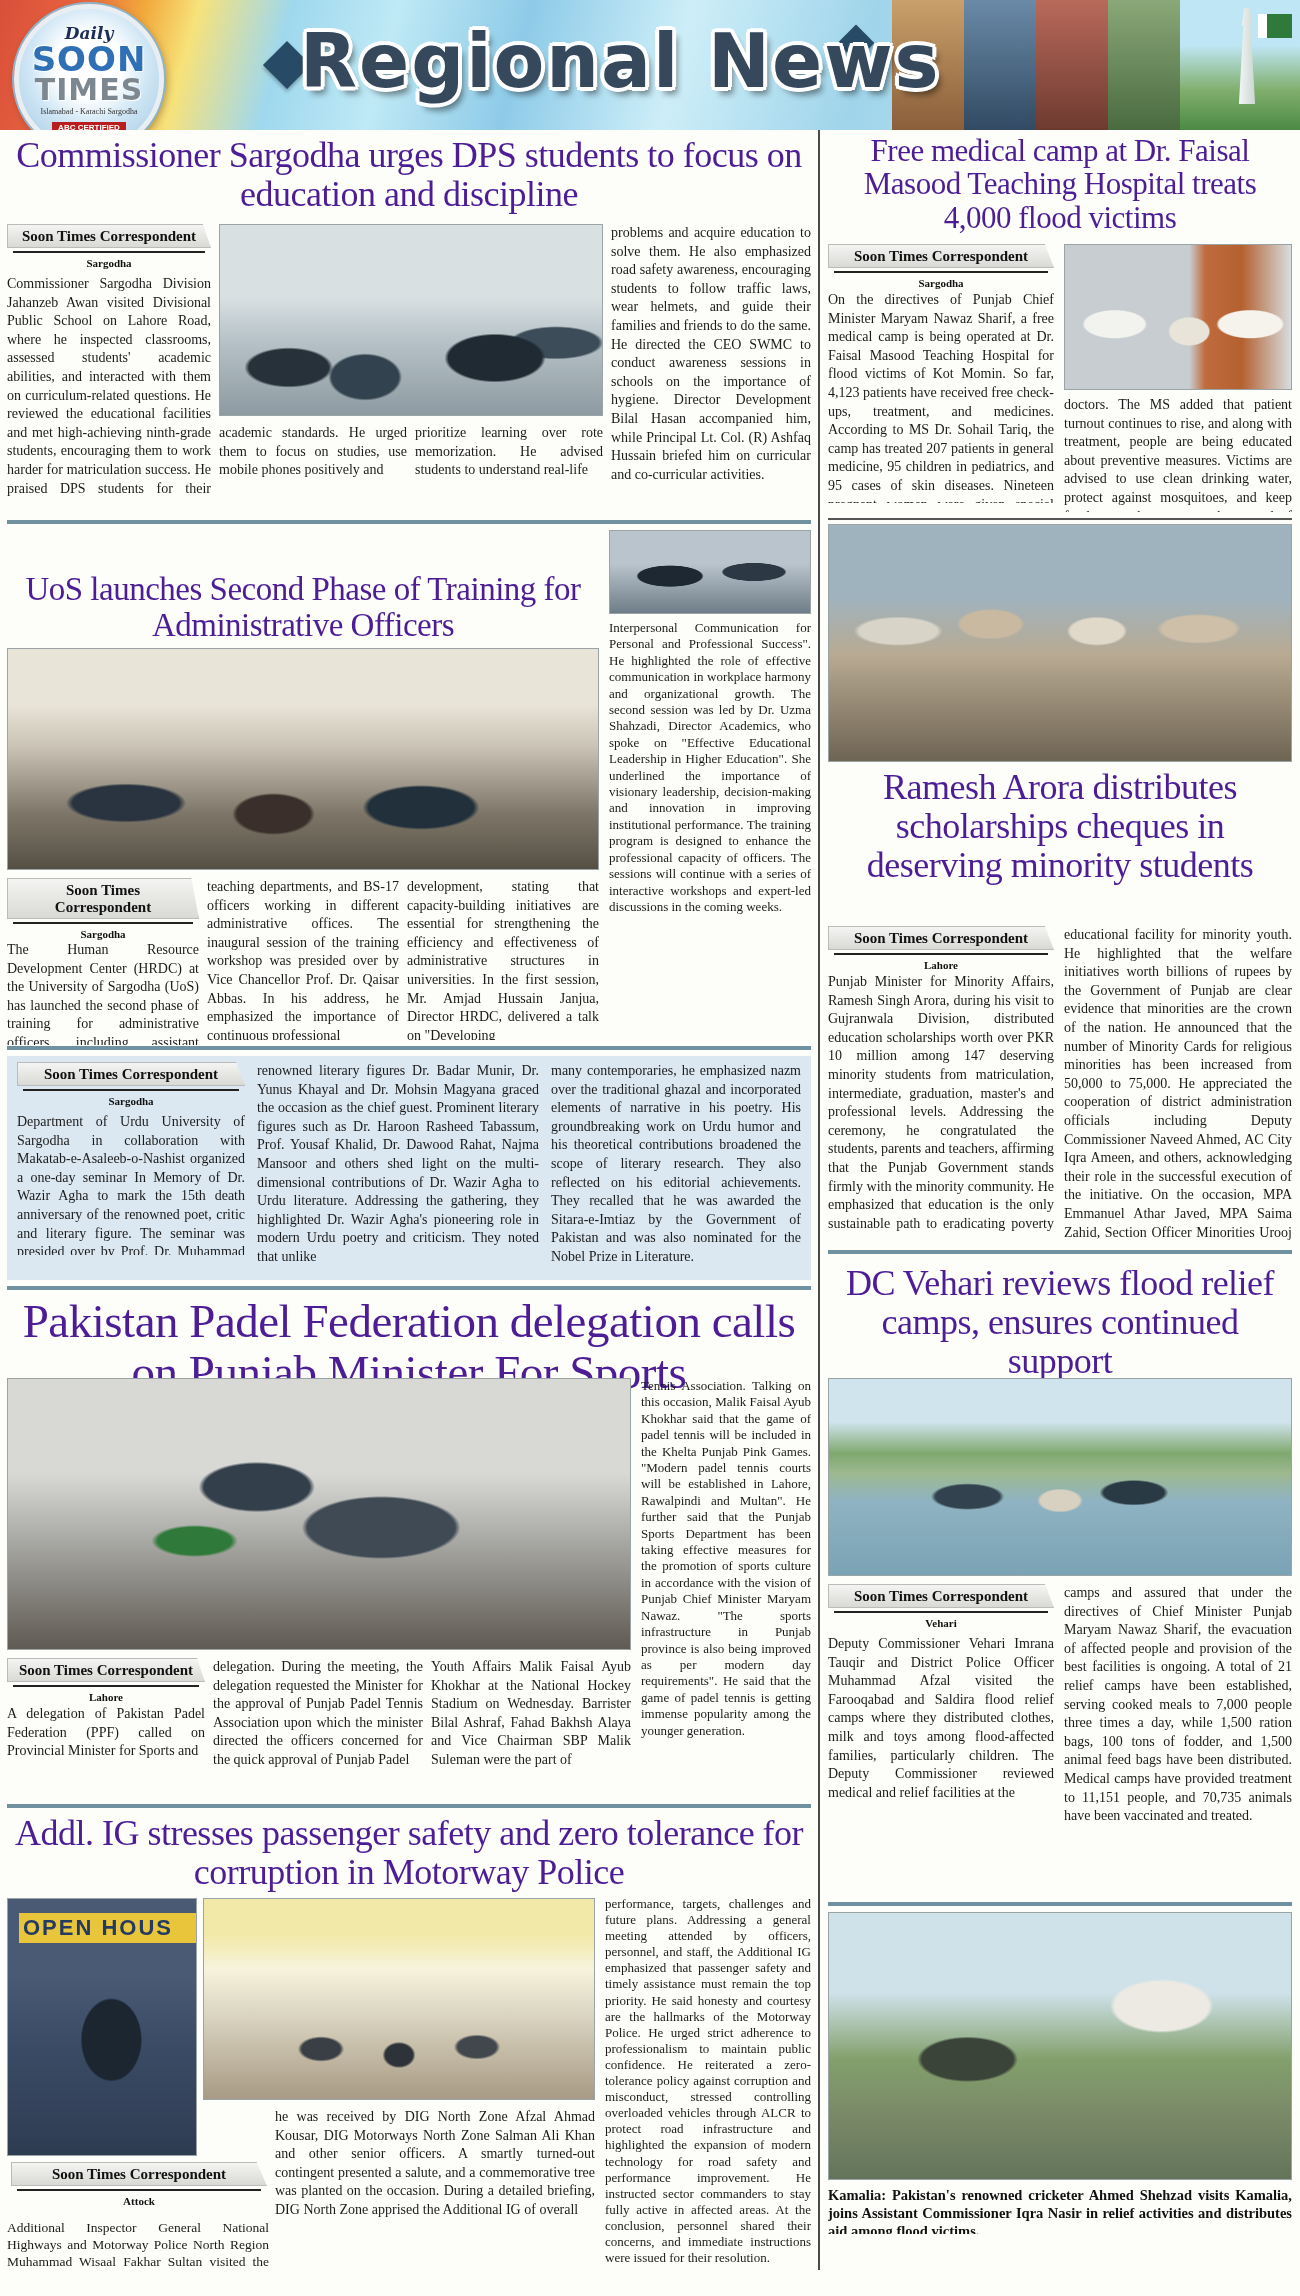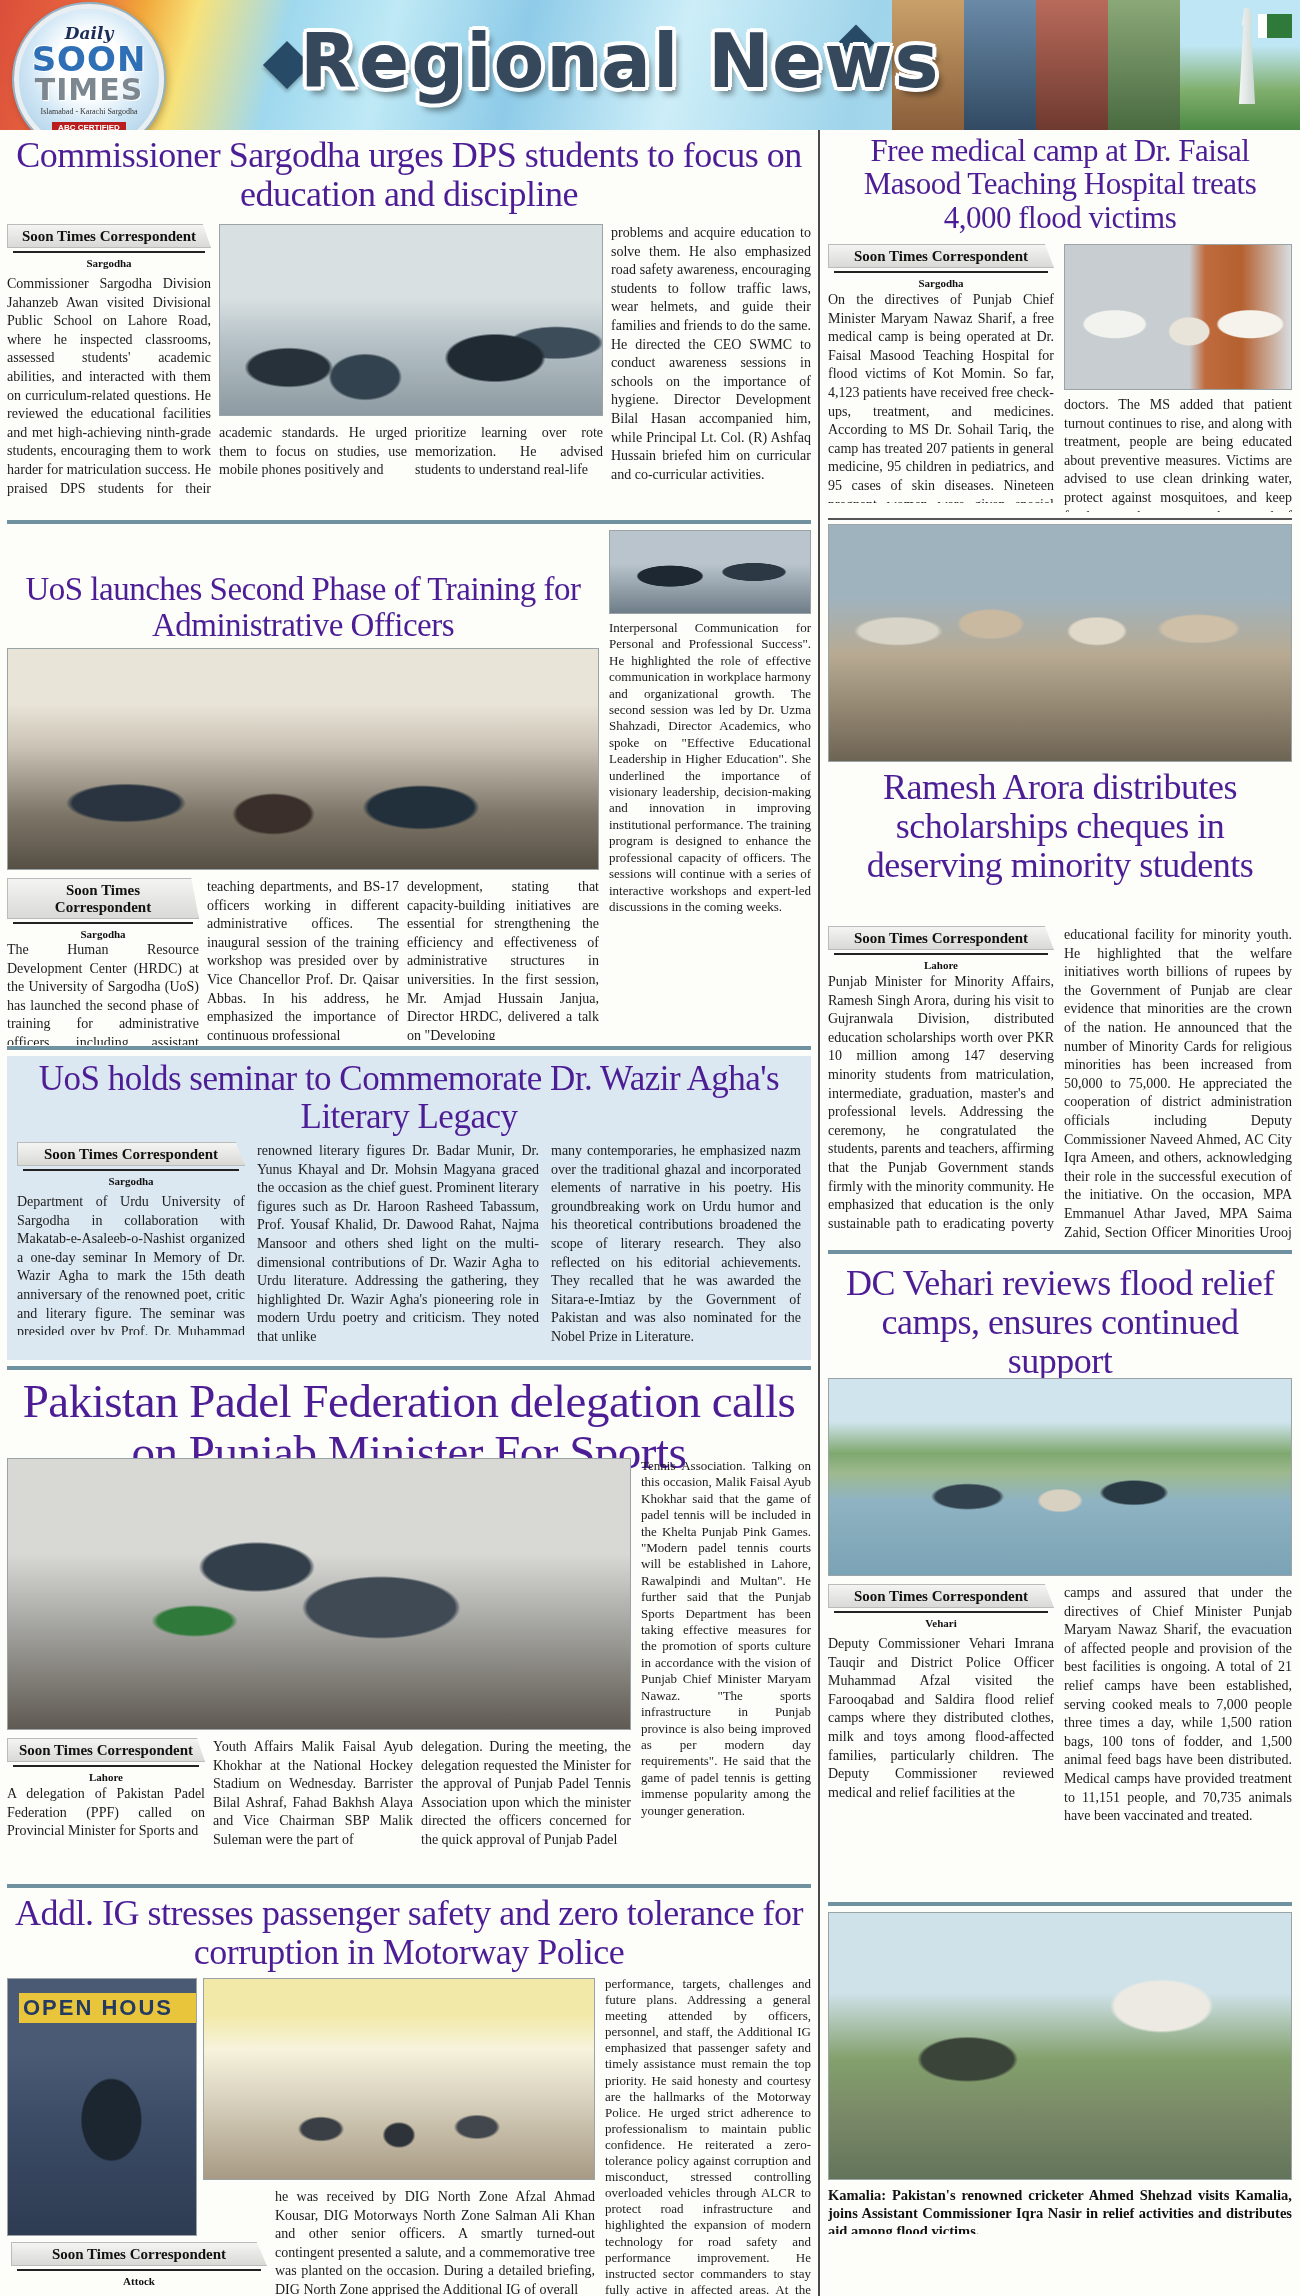--- a/index.html
+++ b/index.html
@@ -178,21 +178,20 @@
           </div>
           <div style="flex:1;">
             <div class="ph ph-speakers" style="height:84px;"></div>
             <div class="bt-sm" style="height:384px; margin-top:6px;">Interpersonal Communication for Personal and Professional Success". He highlighted the role of effective communication in workplace harmony and organizational growth. The second session was led by Dr. Uzma Shahzadi, Director Academics, who spoke on "Effective Educational Leadership in Higher Education". She underlined the importance of visionary leadership, decision-making and innovation in improving institutional performance. The training program is designed to enhance the professional capacity of officers. The sessions will continue with a series of interactive workshops and expert-led discussions in the coming weeks.</div>
           </div>
         </div>
       </div>
       <hr class="divider">
 
       <div class="seminar-bg">
-        <div class="headline" style="font-size:35px; height:80px;">UoS holds seminar to Commemorate Dr. Wazir Agha's Literary Legacy</div>
         <div style="display:flex; gap:12px; height:212px; margin-top:2px;">
           <div style="width:228px;">
             <div class="corr-box">Soon Times Correspondent</div>
             <div class="corr-rule"></div>
             <div class="dateline">Sargodha</div>
             <div class="bt" style="height:142px;">Department of Urdu University of Sargodha in collaboration with Makatab-e-Asaleeb-o-Nashist organized a one-day seminar In Memory of Dr. Wazir Agha to mark the 15th death anniversary of the renowned poet, critic and literary figure. The seminar was presided over by Prof. Dr. Muhammad Yar Gondal Chair Dr. Wazir Agha, while</div>
           </div>
           <div class="bt" style="width:282px; height:212px;">renowned literary figures Dr. Badar Munir, Dr. Yunus Khayal and Dr. Mohsin Magyana graced the occasion as the chief guest. Prominent literary figures such as Dr. Haroon Rasheed Tabassum, Prof. Yousaf Khalid, Dr. Dawood Rahat, Najma Mansoor and others shed light on the multi-dimensional contributions of Dr. Wazir Agha to Urdu literature. Addressing the gathering, they highlighted Dr. Wazir Agha's pioneering role in modern Urdu poetry and criticism. They noted that unlike</div>
           <div class="bt" style="flex:1; height:212px;">many contemporaries, he emphasized nazm over the traditional ghazal and incorporated elements of narrative in his poetry. His groundbreaking work on Urdu humor and his theoretical contributions broadened the scope of literary research. They also reflected on his editorial achievements. They recalled that he was awarded the Sitara-e-Imtiaz by the Government of Pakistan and was also nominated for the Nobel Prize in Literature.</div>
         </div>
@@ -204,22 +203,22 @@
         <div style="display:flex; gap:10px; height:420px;">
           <div style="width:624px;">
             <div class="ph ph-padel" style="height:272px;"></div>
             <div style="display:flex; gap:8px; margin-top:8px; height:134px;">
               <div style="width:198px;">
                 <div class="corr-box">Soon Times Correspondent</div>
                 <div class="corr-rule"></div>
                 <div class="dateline" style="margin-bottom:2px;">Lahore</div>
                 <div class="bt" style="height:60px;">A delegation of Pakistan Padel Federation (PPF) called on Provincial Minister for Sports and</div>
               </div>
+              <div class="bt" style="flex:1; height:134px;">delegation. During the meeting, the delegation requested the Minister for the approval of Punjab Padel Tennis Association upon which the minister directed the officers concerned for the quick approval of Punjab Padel</div>
               <div class="bt" style="width:200px; height:134px;">Youth Affairs Malik Faisal Ayub Khokhar at the National Hockey Stadium on Wednesday. Barrister Bilal Ashraf, Fahad Bakhsh Alaya and Vice Chairman SBP Malik Suleman were the part of</div>
-              <div class="bt" style="flex:1; height:134px;">delegation. During the meeting, the delegation requested the Minister for the approval of Punjab Padel Tennis Association upon which the minister directed the officers concerned for the quick approval of Punjab Padel</div>
             </div>
           </div>
           <div class="bt-sm" style="flex:1; height:418px;">Tennis Association. Talking on this occasion, Malik Faisal Ayub Khokhar said that the game of padel tennis will be included in the Khelta Punjab Pink Games. "Modern padel tennis courts will be established in Lahore, Rawalpindi and Multan". He further said that the Punjab Sports Department has been taking effective measures for the promotion of sports culture in accordance with the vision of Punjab Chief Minister Maryam Nawaz. "The sports infrastructure in Punjab province is also being improved as per modern day requirements". He said that the game of padel tennis is getting immense popularity among the younger generation.</div>
         </div>
       </div>
       <hr class="divider">
 
       <div>
         <div class="headline" style="font-size:36px; height:82px;">Addl. IG stresses passenger safety and zero tolerance for corruption in Motorway Police</div>
         <div class="a8-wrap">

